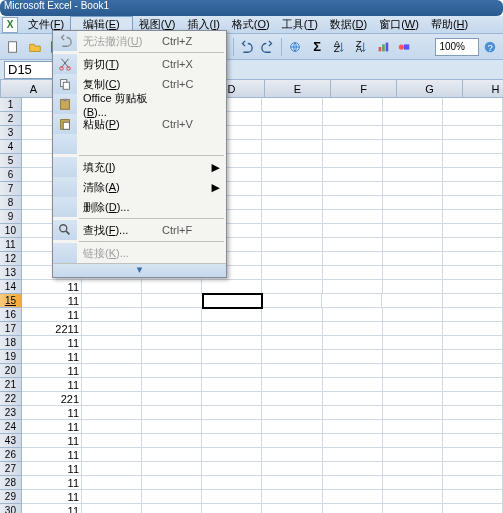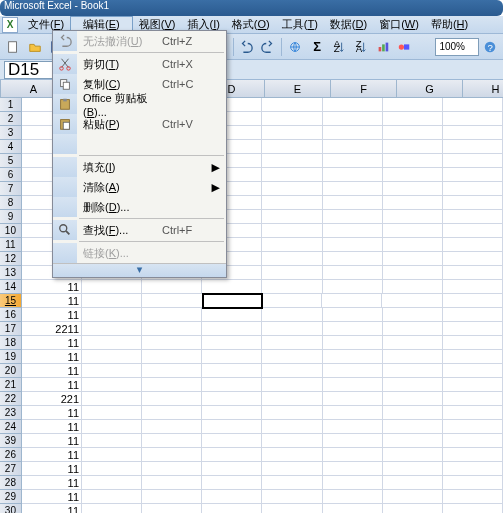--- a/index.html
+++ b/index.html
@@ -8,21 +8,21 @@
 .menubar { background: linear-gradient(#d7e4f2, #c5d8ed); height: 18px; display: flex; align-items: center; padding: 0 2px; border-bottom: 1px solid #9db8d6; }
 .menubar .menu-item { padding: 1px 6px; cursor: default; }
 .menubar .menu-item u { text-decoration: underline; }
 .menubar .menu-item.open { background: #d7e4f2; border: 1px solid #7aa0c8; padding: 0 12px; }
 .menubar .logo { width: 16px; height: 16px; background: #fff; border: 1px solid #8aa8cc; margin-right: 4px; display: flex; align-items: center; justify-content: center; color: #2a7a2a; font-weight: bold; font-size: 10px; }
 .toolbar { background: linear-gradient(#d7e4f2, #c5d8ed); height: 26px; display: flex; align-items: center; padding: 0 2px; border-bottom: 1px solid #9db8d6; }
 .tool-btn { width: 20px; height: 20px; margin: 0 1px; display: flex; align-items: center; justify-content: center; border: 1px solid transparent; }
 .tool-sep { width: 1px; height: 18px; background: #9db8d6; margin: 0 2px; }
 .zoom { height: 18px; width: 44px; background: #fff; border: 1px solid #7f9db9; font-size: 10px; display: flex; align-items: center; padding: 0 3px; margin-left: 20px; }
 .formula-bar { height: 20px; display: flex; align-items: center; background: #d7e4f2; border-bottom: 1px solid #9db8d6; }
-.name-box { width: 60px; height: 18px; background: #fff; border: 1px solid #7f9db9; margin: 0 4px; padding: 0 3px; display: flex; align-items: center; font-size: 17px; }
+.name-box { width: 60px; height: 18px; background: #fff; border: 1px solid #7f9db9; margin: 0 4px; padding: 0 3px; display: flex; align-items: center; font-size: 13px; }
 .sheet { position: relative; }
 .col-headers { display: flex; height: 18px; }
 .corner { width: 24px; height: 18px; background: linear-gradient(#e8ecf2, #cfd8e6); border-right: 1px solid #9eb6ce; border-bottom: 1px solid #9eb6ce; }
 .col-h { width: 66px; height: 18px; background: linear-gradient(#e8ecf2, #cfd8e6); border-right: 1px solid #9eb6ce; border-bottom: 1px solid #9eb6ce; text-align: center; line-height: 18px; }
 .row { display: flex; height: 14px; }
 .row-h { width: 24px; background: linear-gradient(90deg,#e8ecf2,#cfd8e6); border-right: 1px solid #9eb6ce; border-bottom: 1px solid #9eb6ce; text-align: center; line-height: 14px; font-size: 10px; }
 .row-h.sel { background: linear-gradient(90deg,#f9c97a,#f5a933); text-decoration: underline; }
 .cell { width: 66px; height: 14px; border-right: 1px solid #d0d7e5; border-bottom: 1px solid #d0d7e5; text-align: right; padding-right: 2px; line-height: 14px; font-size: 11px; }
 .cell.active { border: 2px solid #000; height: 16px; width: 67px; margin: -1px; position: relative; z-index: 2; }
 .dropdown { position: absolute; top: 30px; left: 52px; width: 175px; background: #f4f4f0; border: 1px solid #868b98; box-shadow: 2px 2px 4px rgba(0,0,0,0.3); z-index: 100; }
@@ -452,21 +452,21 @@
         <div class="cell">11</div>
         <div class="cell"></div>
         <div class="cell"></div>
         <div class="cell"></div>
         <div class="cell"></div>
         <div class="cell"></div>
         <div class="cell"></div>
         <div class="cell"></div>
       </div>
       <div class="row">
-        <div class="row-h">39</div>
+        <div class="row-h">43</div>
         <div class="cell">11</div>
         <div class="cell"></div>
         <div class="cell"></div>
         <div class="cell"></div>
         <div class="cell"></div>
         <div class="cell"></div>
         <div class="cell"></div>
         <div class="cell"></div>
       </div>
       <div class="row">

